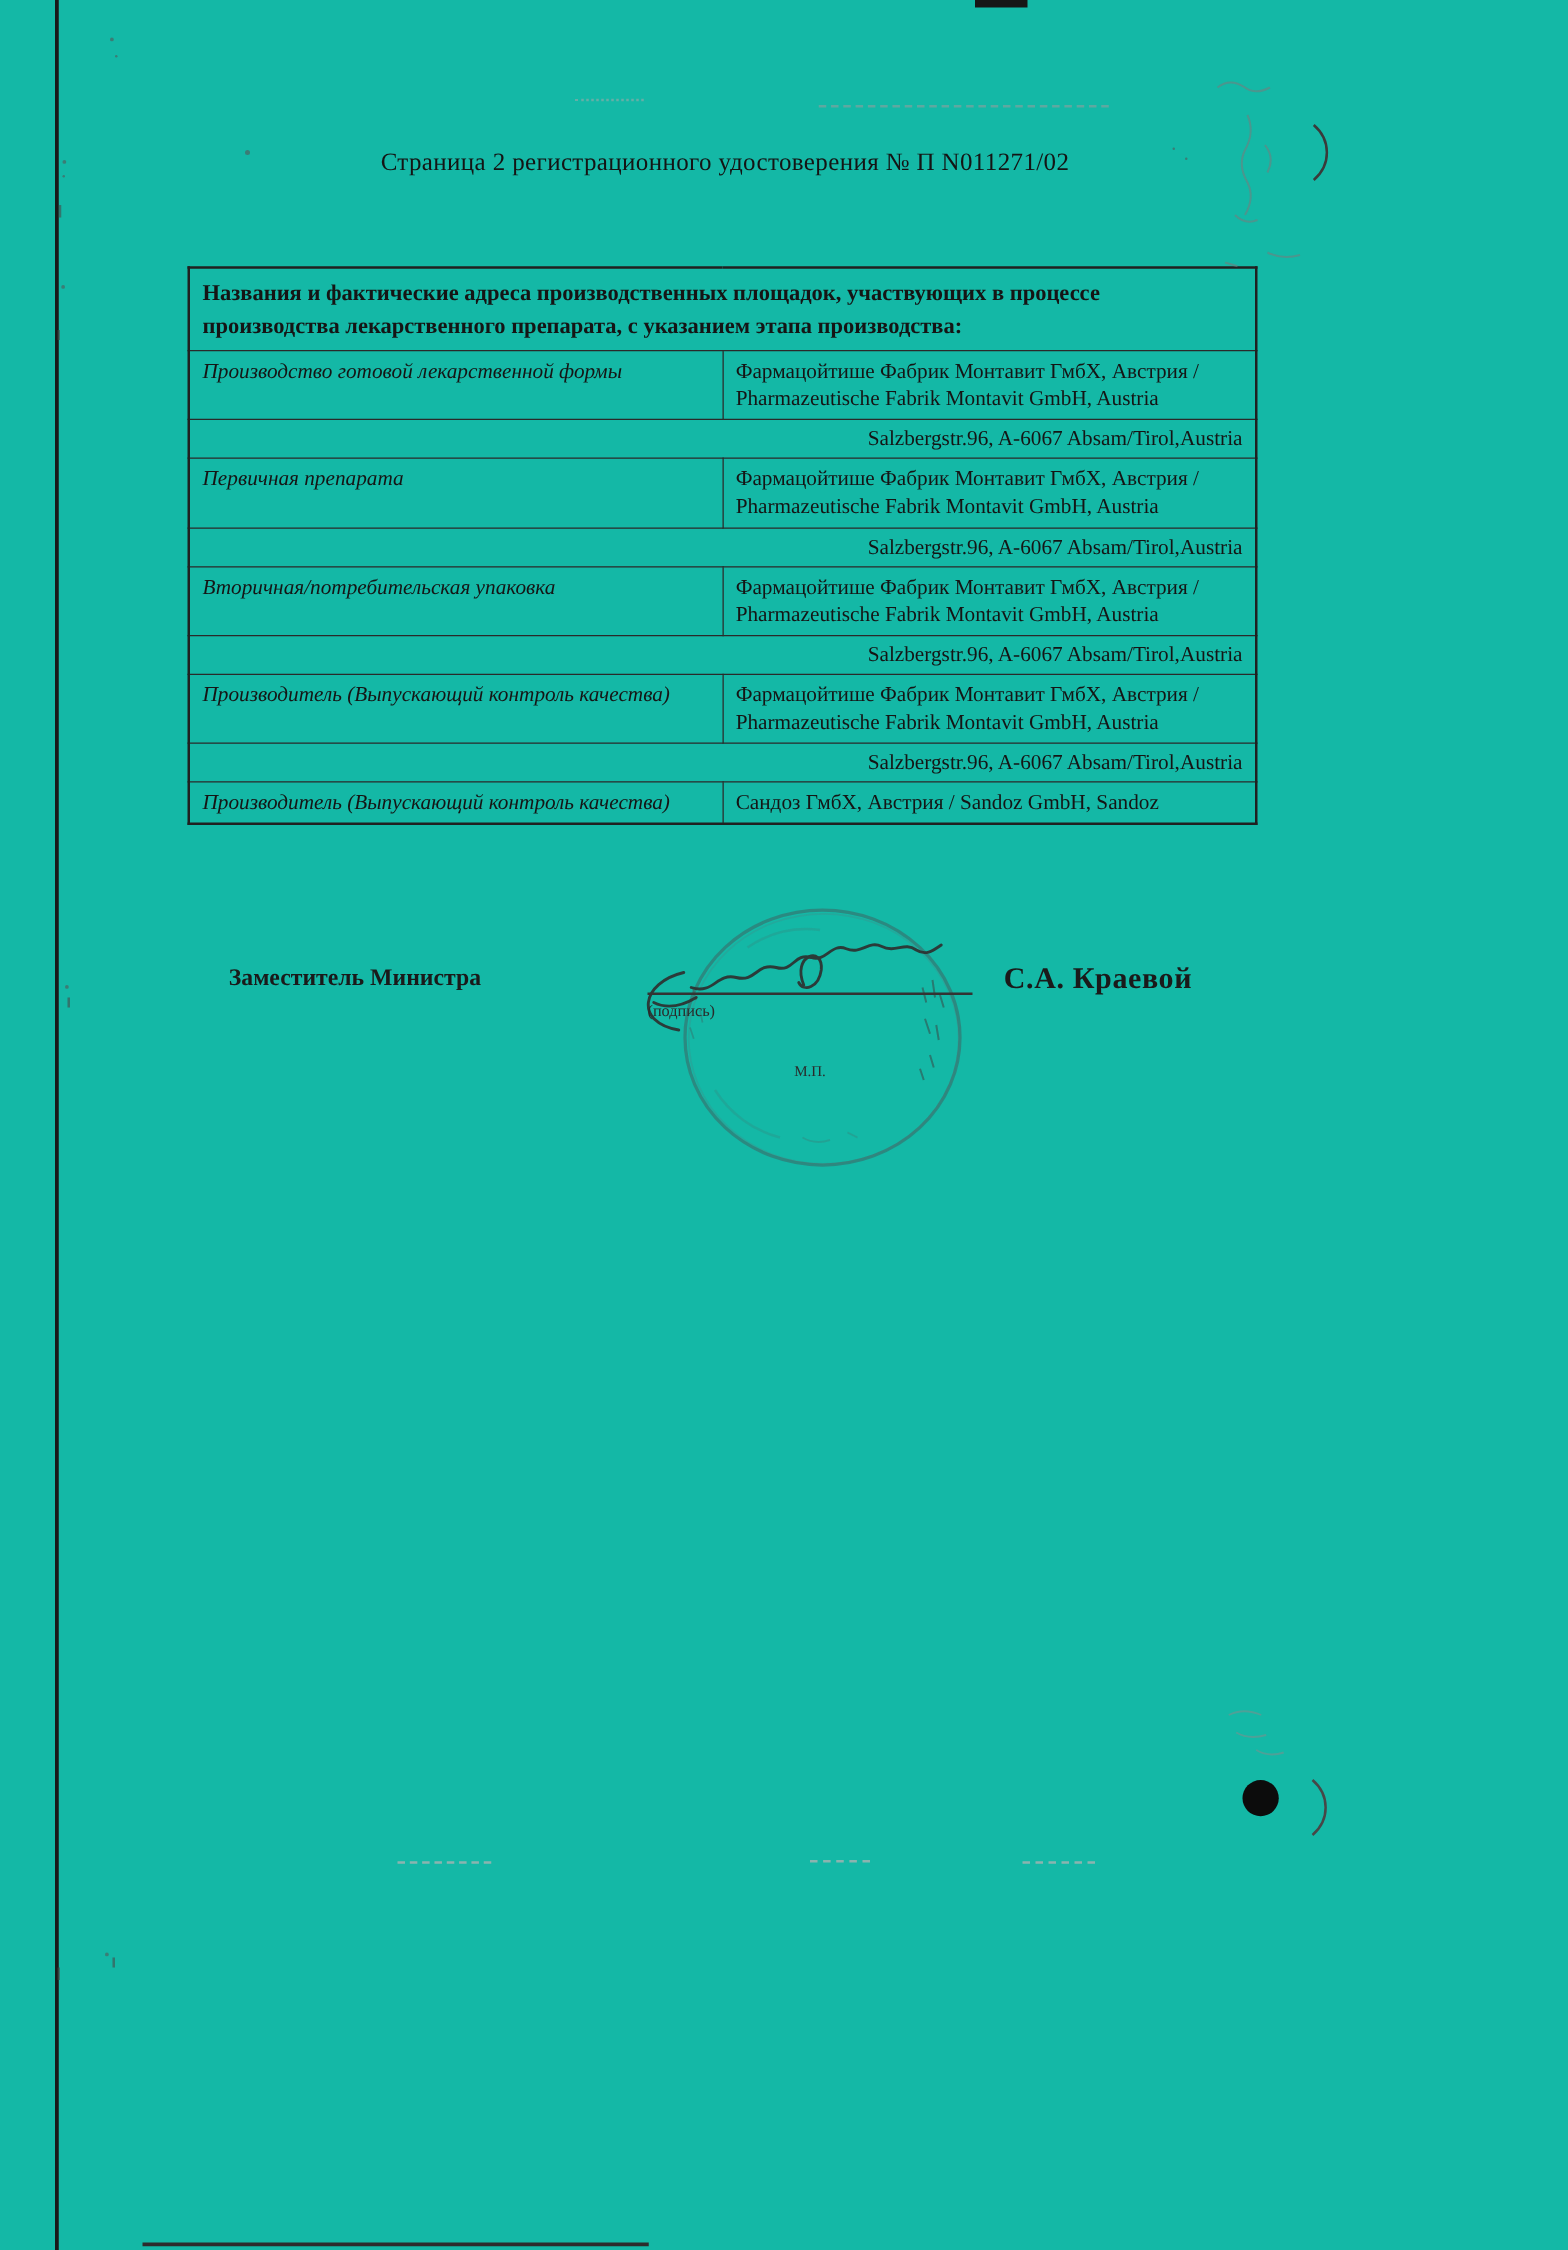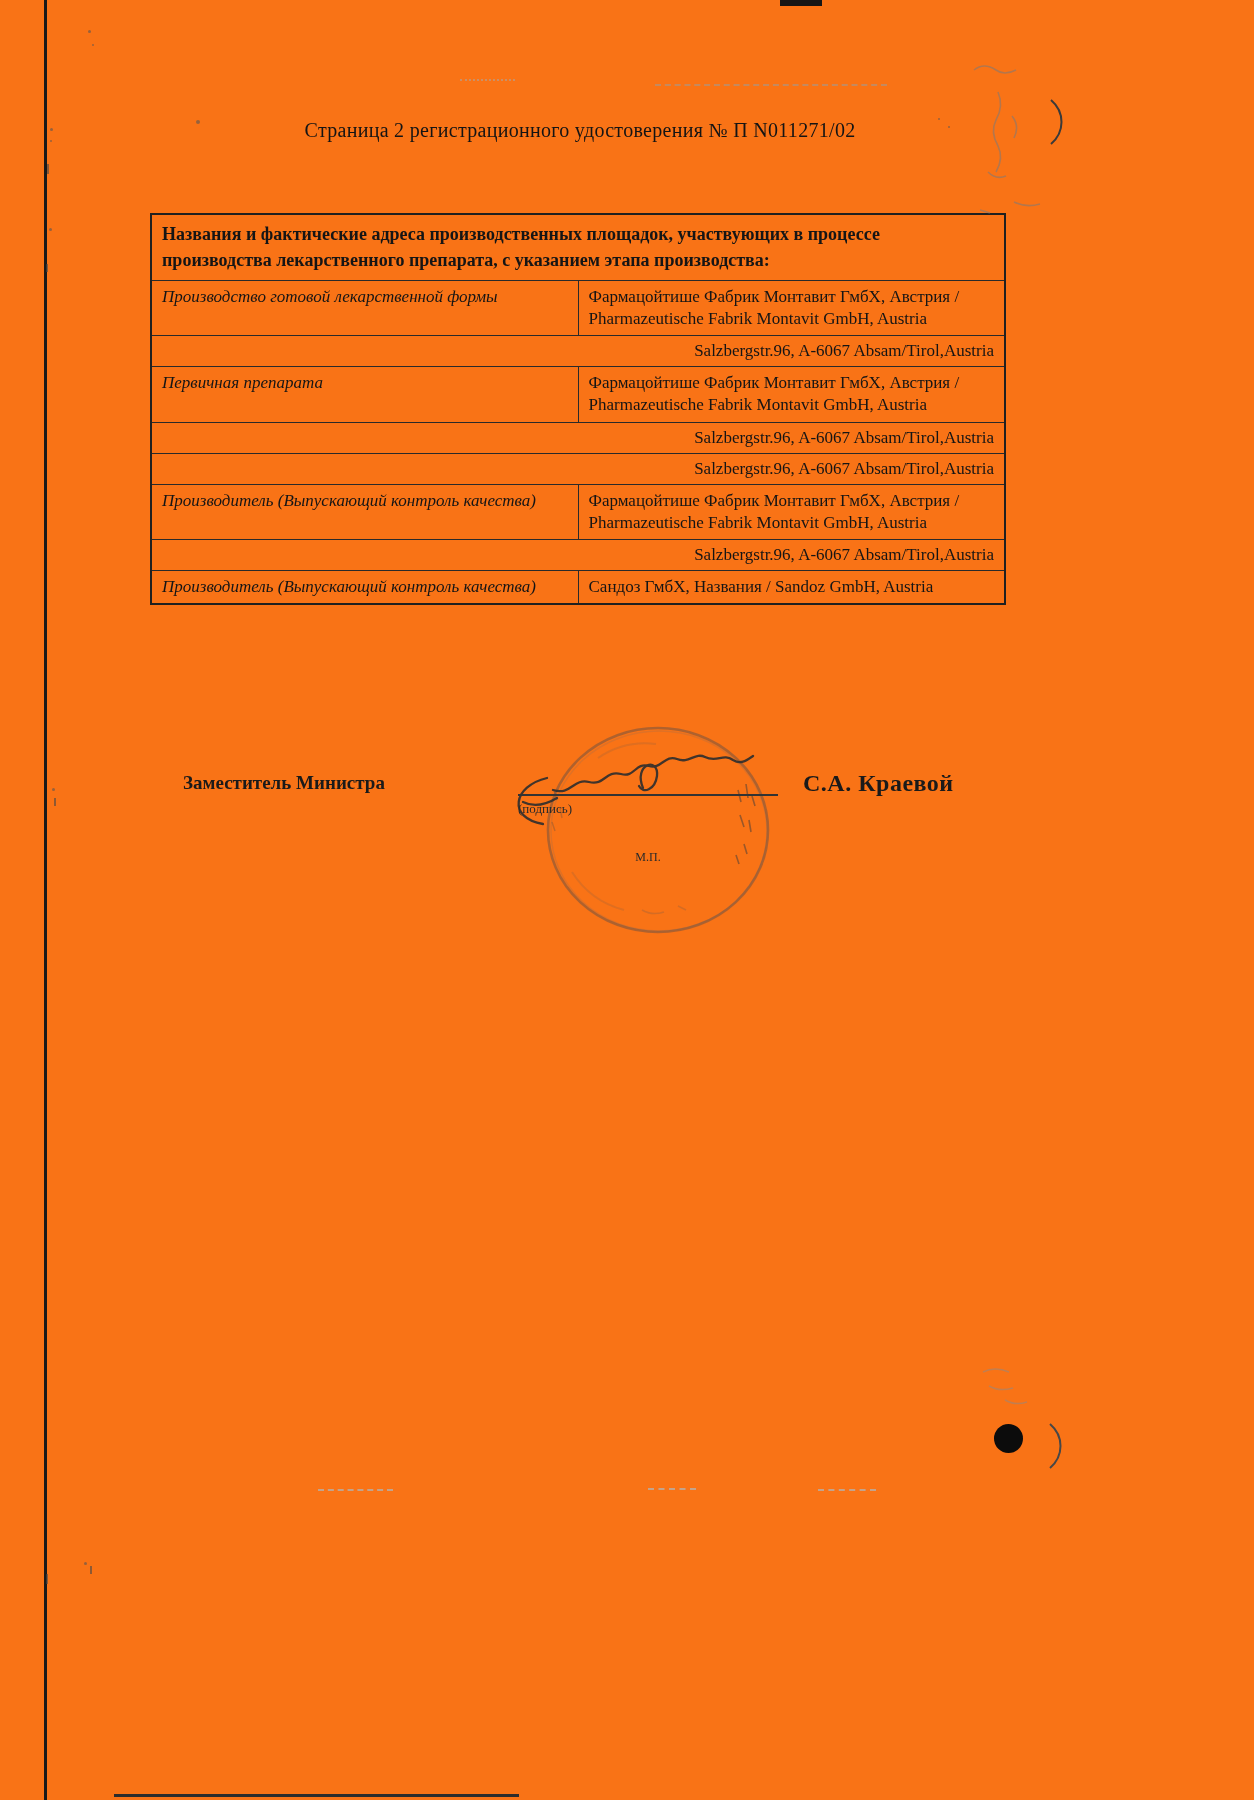--- a/index.html
+++ b/index.html
@@ -1,20 +1,20 @@
 <!DOCTYPE html>
 <html><head>
 <meta charset="utf-8">
 <style>
   * { margin:0; padding:0; box-sizing:border-box; }
   html,body { width:1254px; background:#ffffff; }
   body { font-family:"Liberation Serif","DejaVu Serif",serif; }
   .page {
     position:relative; width:1254px; height:1800px;
-    background:#f97316; color:#1a1a1a; overflow:hidden;
+    background:#14b8a6; color:#1a1a1a; overflow:hidden;
   }
 
   
   .title {
     position:absolute; top:119px; left:150px; width:860px;
     text-align:center; font-size:20px; letter-spacing:.3px; color:#141414;
   }
 
   
   table.prod {
@@ -80,34 +80,38 @@
 
       <tr>
         <td class="stage">Первичная препарата</td>
         <td class="manuf">Фармацойтише Фабрик Монтавит ГмбХ, Австрия / Pharmazeutische Fabrik Montavit GmbH, Austria</td>
       </tr>
       <tr>
         <td class="addr" colspan="2">Salzbergstr.96, A-6067 Absam/Tirol,Austria</td>
       </tr>
 
       <tr>
+        <td class="stage">Вторичная/потребительская упаковка</td>
+        <td class="manuf">Фармацойтише Фабрик Монтавит ГмбХ, Австрия / Pharmazeutische Fabrik Montavit GmbH, Austria</td>
+      </tr>
+      <tr>
         <td class="addr" colspan="2">Salzbergstr.96, A-6067 Absam/Tirol,Austria</td>
       </tr>
 
       <tr>
         <td class="stage">Производитель (Выпускающий контроль качества)</td>
         <td class="manuf">Фармацойтише Фабрик Монтавит ГмбХ, Австрия / Pharmazeutische Fabrik Montavit GmbH, Austria</td>
       </tr>
       <tr>
         <td class="addr" colspan="2">Salzbergstr.96, A-6067 Absam/Tirol,Austria</td>
       </tr>
 
       <tr>
         <td class="stage">Производитель (Выпускающий контроль качества)</td>
-        <td class="manuf">Сандоз ГмбХ, Названия / Sandoz GmbH, Austria</td>
+        <td class="manuf">Сандоз ГмбХ, Австрия / Sandoz GmbH, Sandoz</td>
       </tr>
     </tbody>
   </table>
 
   <svg class="stamp-svg" viewBox="0 0 240 220">
     <ellipse cx="120" cy="110" rx="110" ry="102" fill="none" stroke="#4a4a4e" stroke-width="2.6" opacity="0.42"></ellipse>
     <ellipse cx="121" cy="111" rx="108" ry="100" fill="none" stroke="#6a6a6e" stroke-width="1.4" opacity="0.18"></ellipse>
     <path d="M 60 38 a 84 84 0 0 1 58 -14" fill="none" stroke="#555" stroke-width="2" opacity="0.16"></path>
     <path d="M 34 152 a 88 88 0 0 0 52 38" fill="none" stroke="#555" stroke-width="2" opacity="0.16"></path>
     <path d="M 200 70 l 3 12 M 208 64 l 2 14 M 214 76 l 3 10 M 202 95 l 4 12 M 211 100 l 2 12 M 206 124 l 3 10 M 198 135 l 3 9" stroke="#3c3c3c" stroke-width="1.6" opacity="0.5" fill="none"></path>

